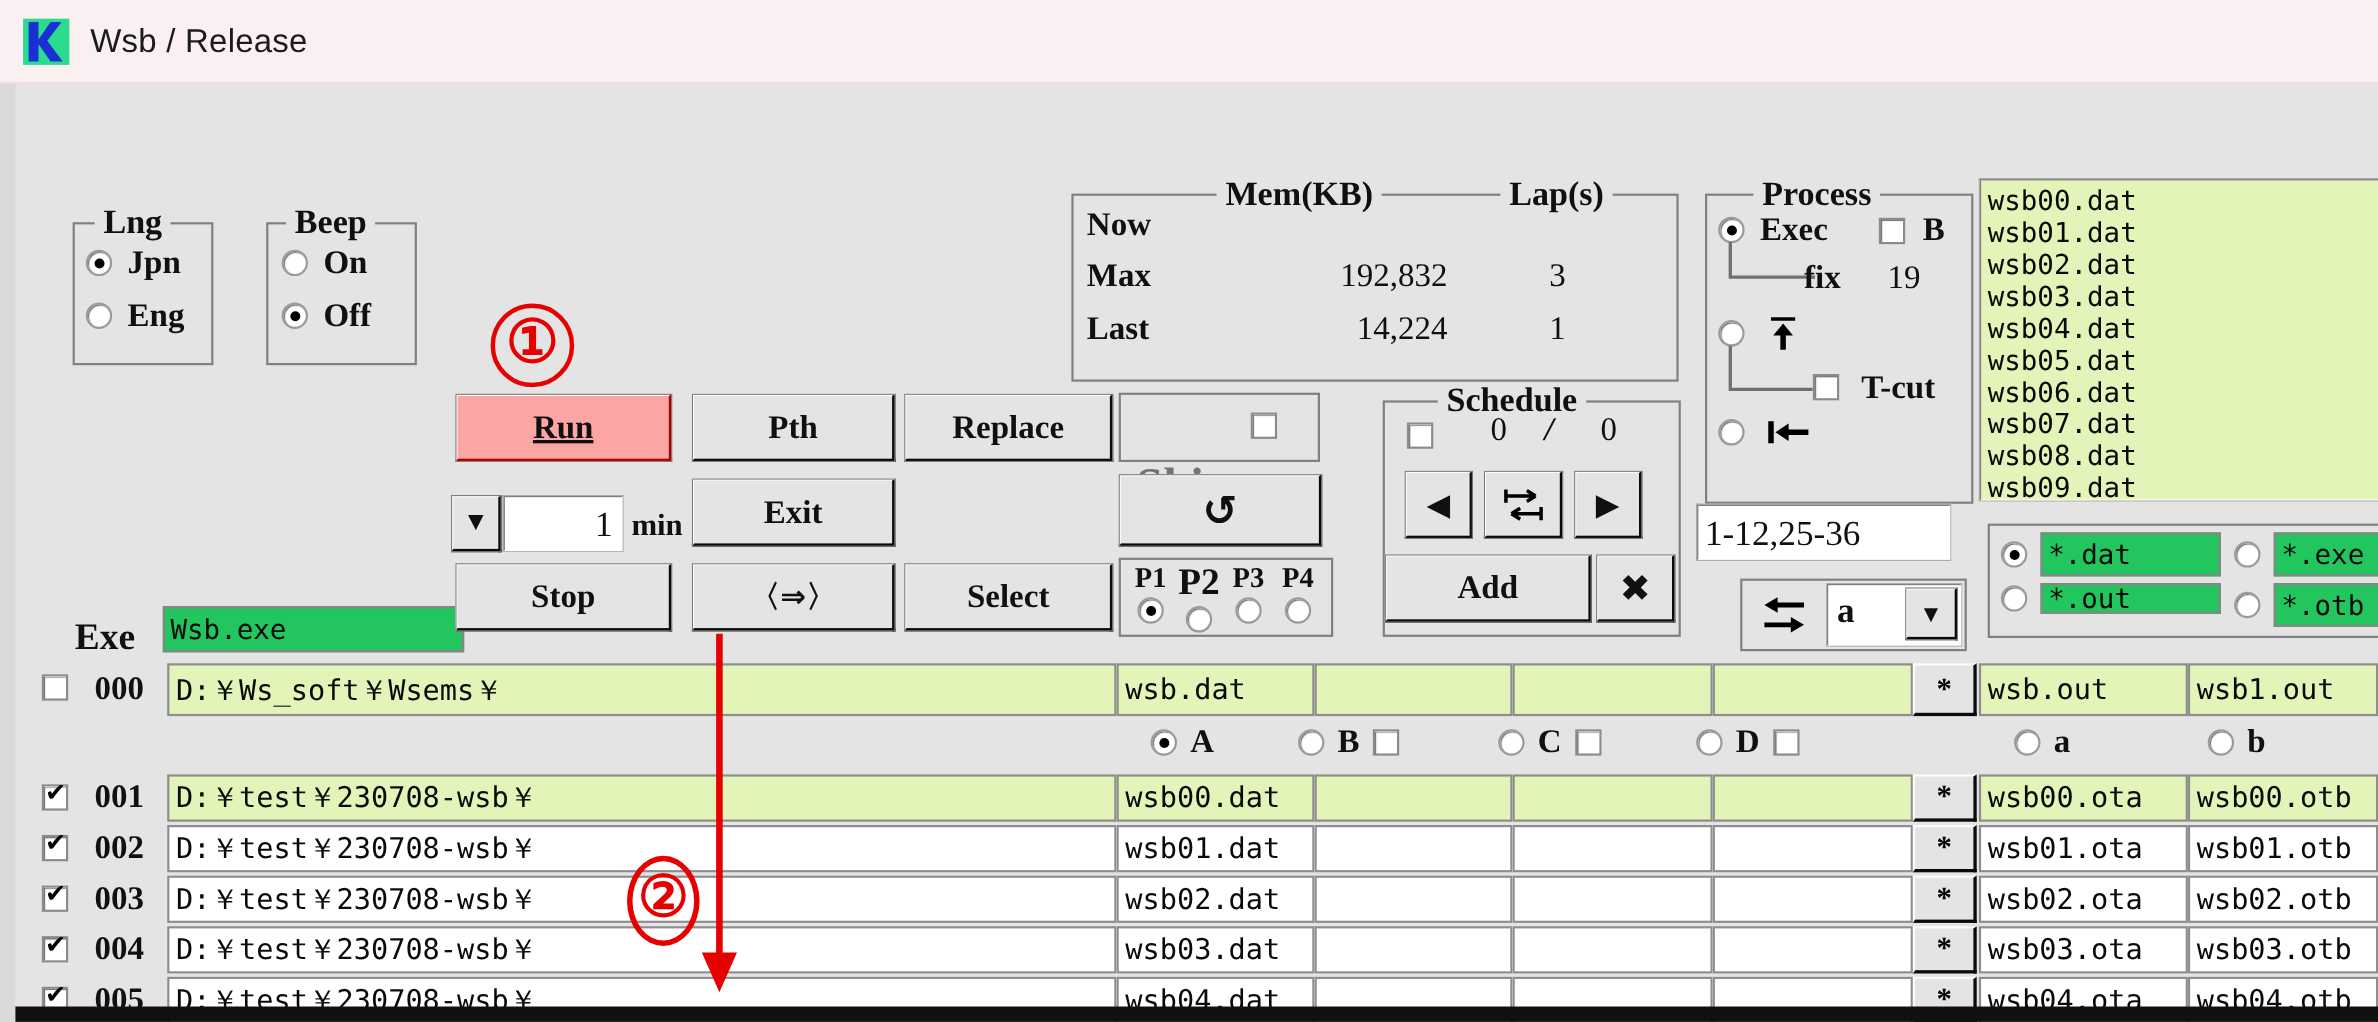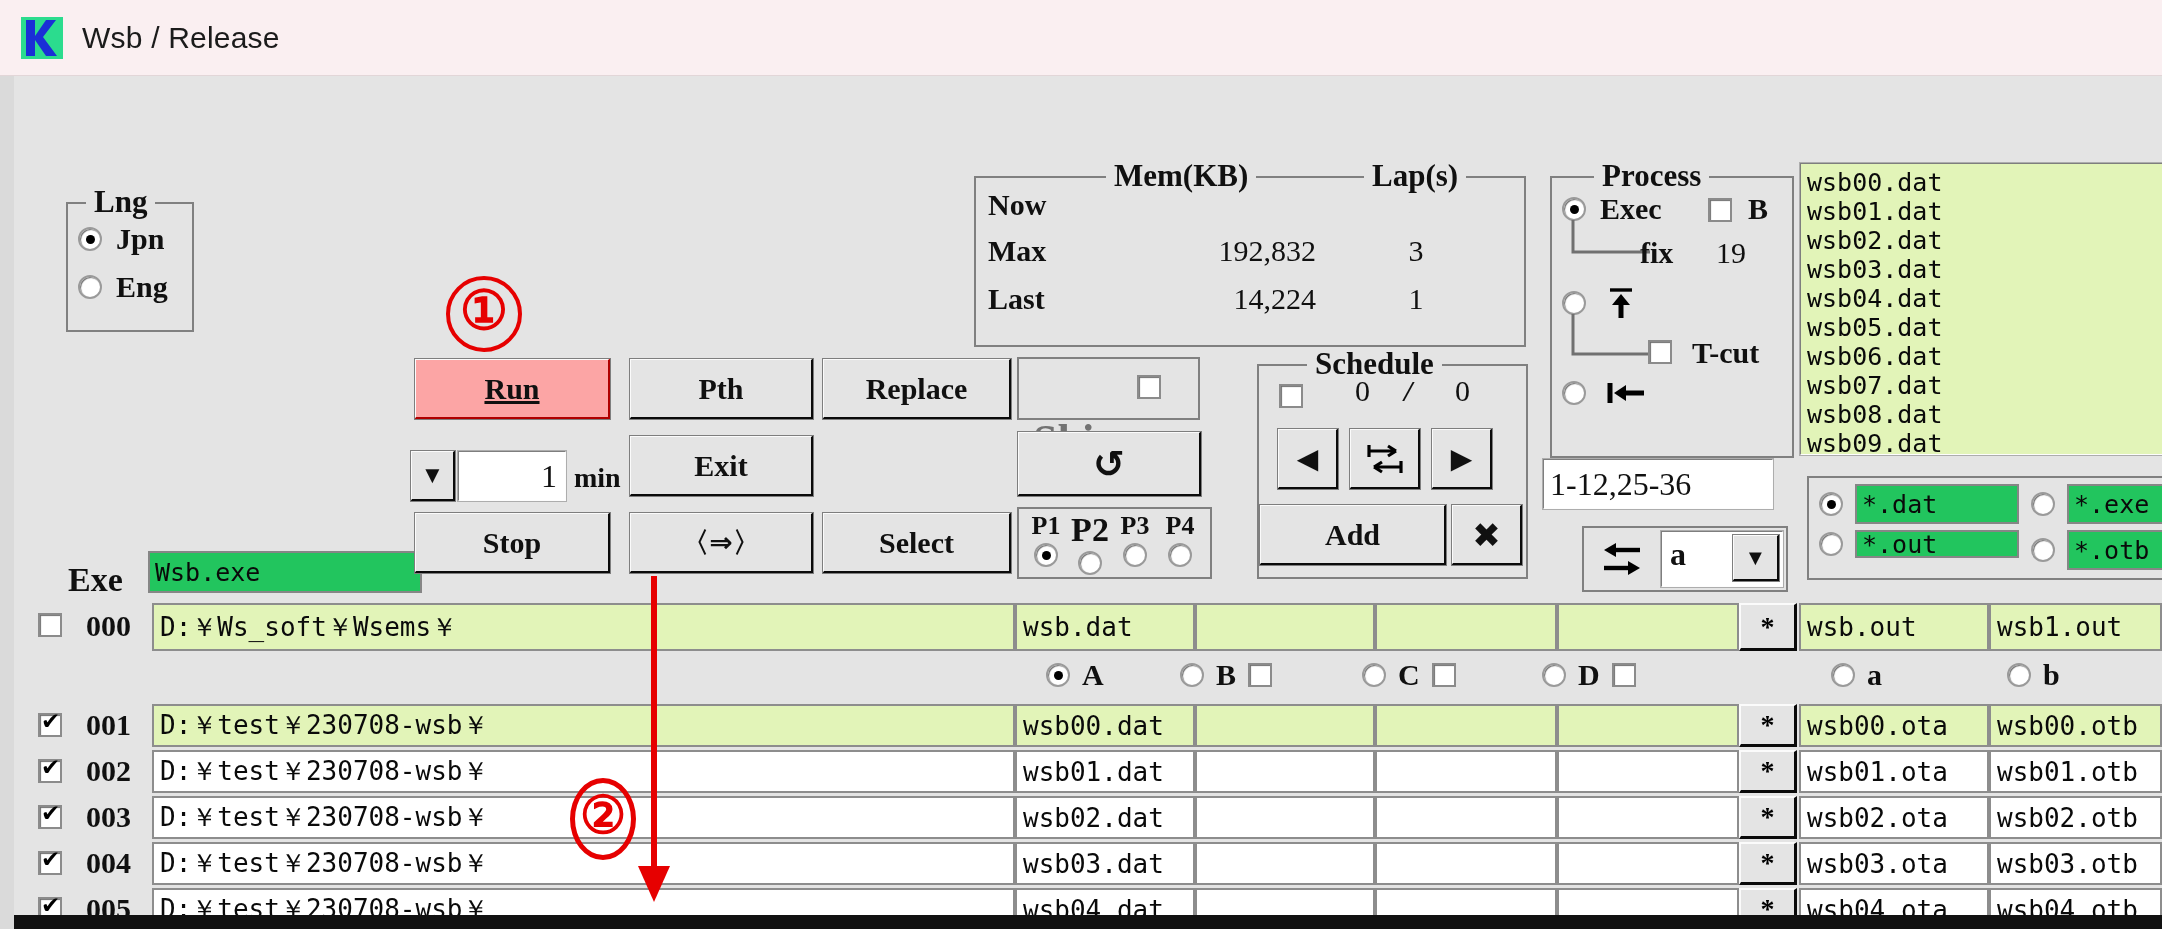--- a/index.html
+++ b/index.html
@@ -135,20 +135,31 @@
     <div style="position:absolute;left:10px;top:18px;display:flex;align-items:center;gap:14px;">
       <span class="radio on"></span>
       <span class="lbl">Jpn</span>
     </div>
     <div style="position:absolute;left:10px;top:66px;display:flex;align-items:center;gap:14px;">
       <span class="radio"></span>
       <span class="lbl">Eng</span>
     </div>
   </div>
 
+  <div class="grp" style="left:228px; top:126px; width:137px; height:130px;">
+    <div class="cap" style="left:16px;">Beep</div>
+    <div style="position:absolute;left:12px;top:18px;display:flex;align-items:center;gap:14px;">
+      <span class="radio"></span>
+      <span class="lbl">On</span>
+    </div>
+    <div style="position:absolute;left:12px;top:66px;display:flex;align-items:center;gap:14px;">
+      <span class="radio on"></span>
+      <span class="lbl">Off</span>
+    </div>
+  </div>
 
   <div class="lbl" style="position:absolute;left:54px;top:485px;font-size:34px;">Exe</div>
   <div class="fld" style="left:134px;top:475px;width:274px;height:42px;">Wsb.exe</div>
 
   <div class="btn run" style="left:400px;top:282px;width:197px;height:62px;">Run</div>
   <div class="btn" style="left:615px;top:282px;width:185px;height:62px;">Pth</div>
   <div class="btn" style="left:808px;top:282px;width:190px;height:62px;">Replace</div>
 
   <div class="btn" style="left:396px;top:374px;width:46px;height:52px;font-size:24px;">▼</div>
   <div class="sunken" style="left:443px;top:374px;width:110px;height:52px;display:flex;align-items:center;justify-content:flex-end;padding-right:8px;">

